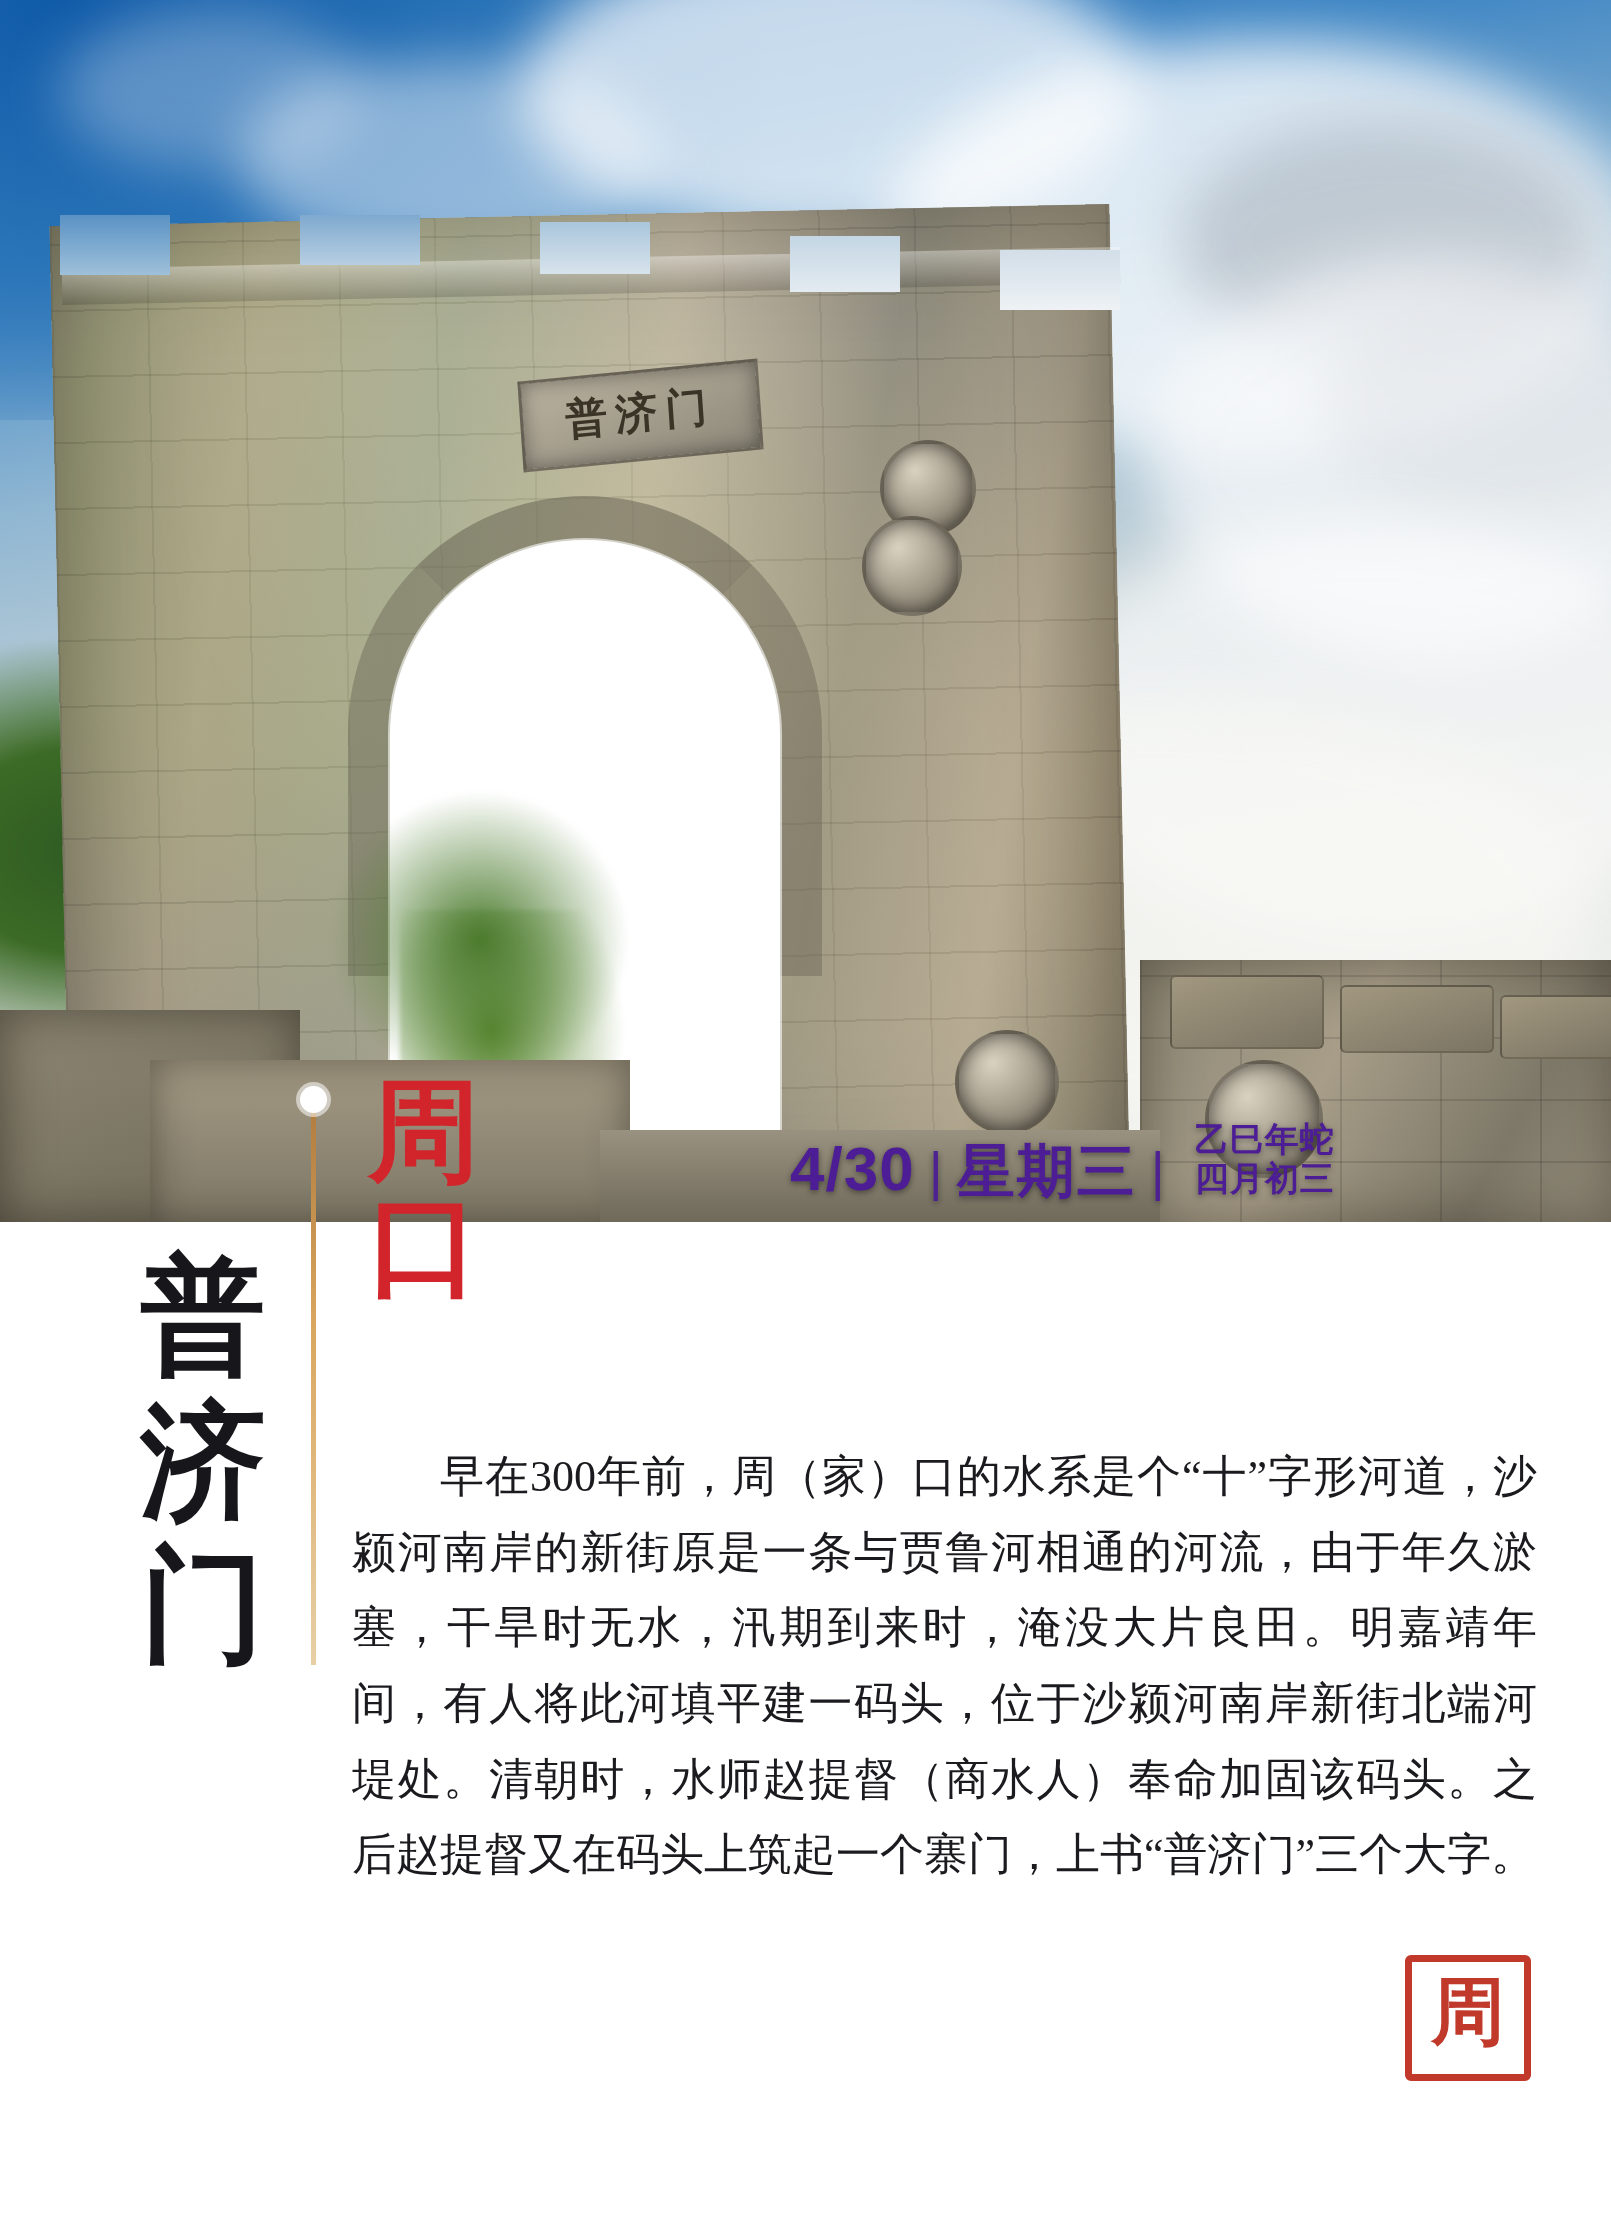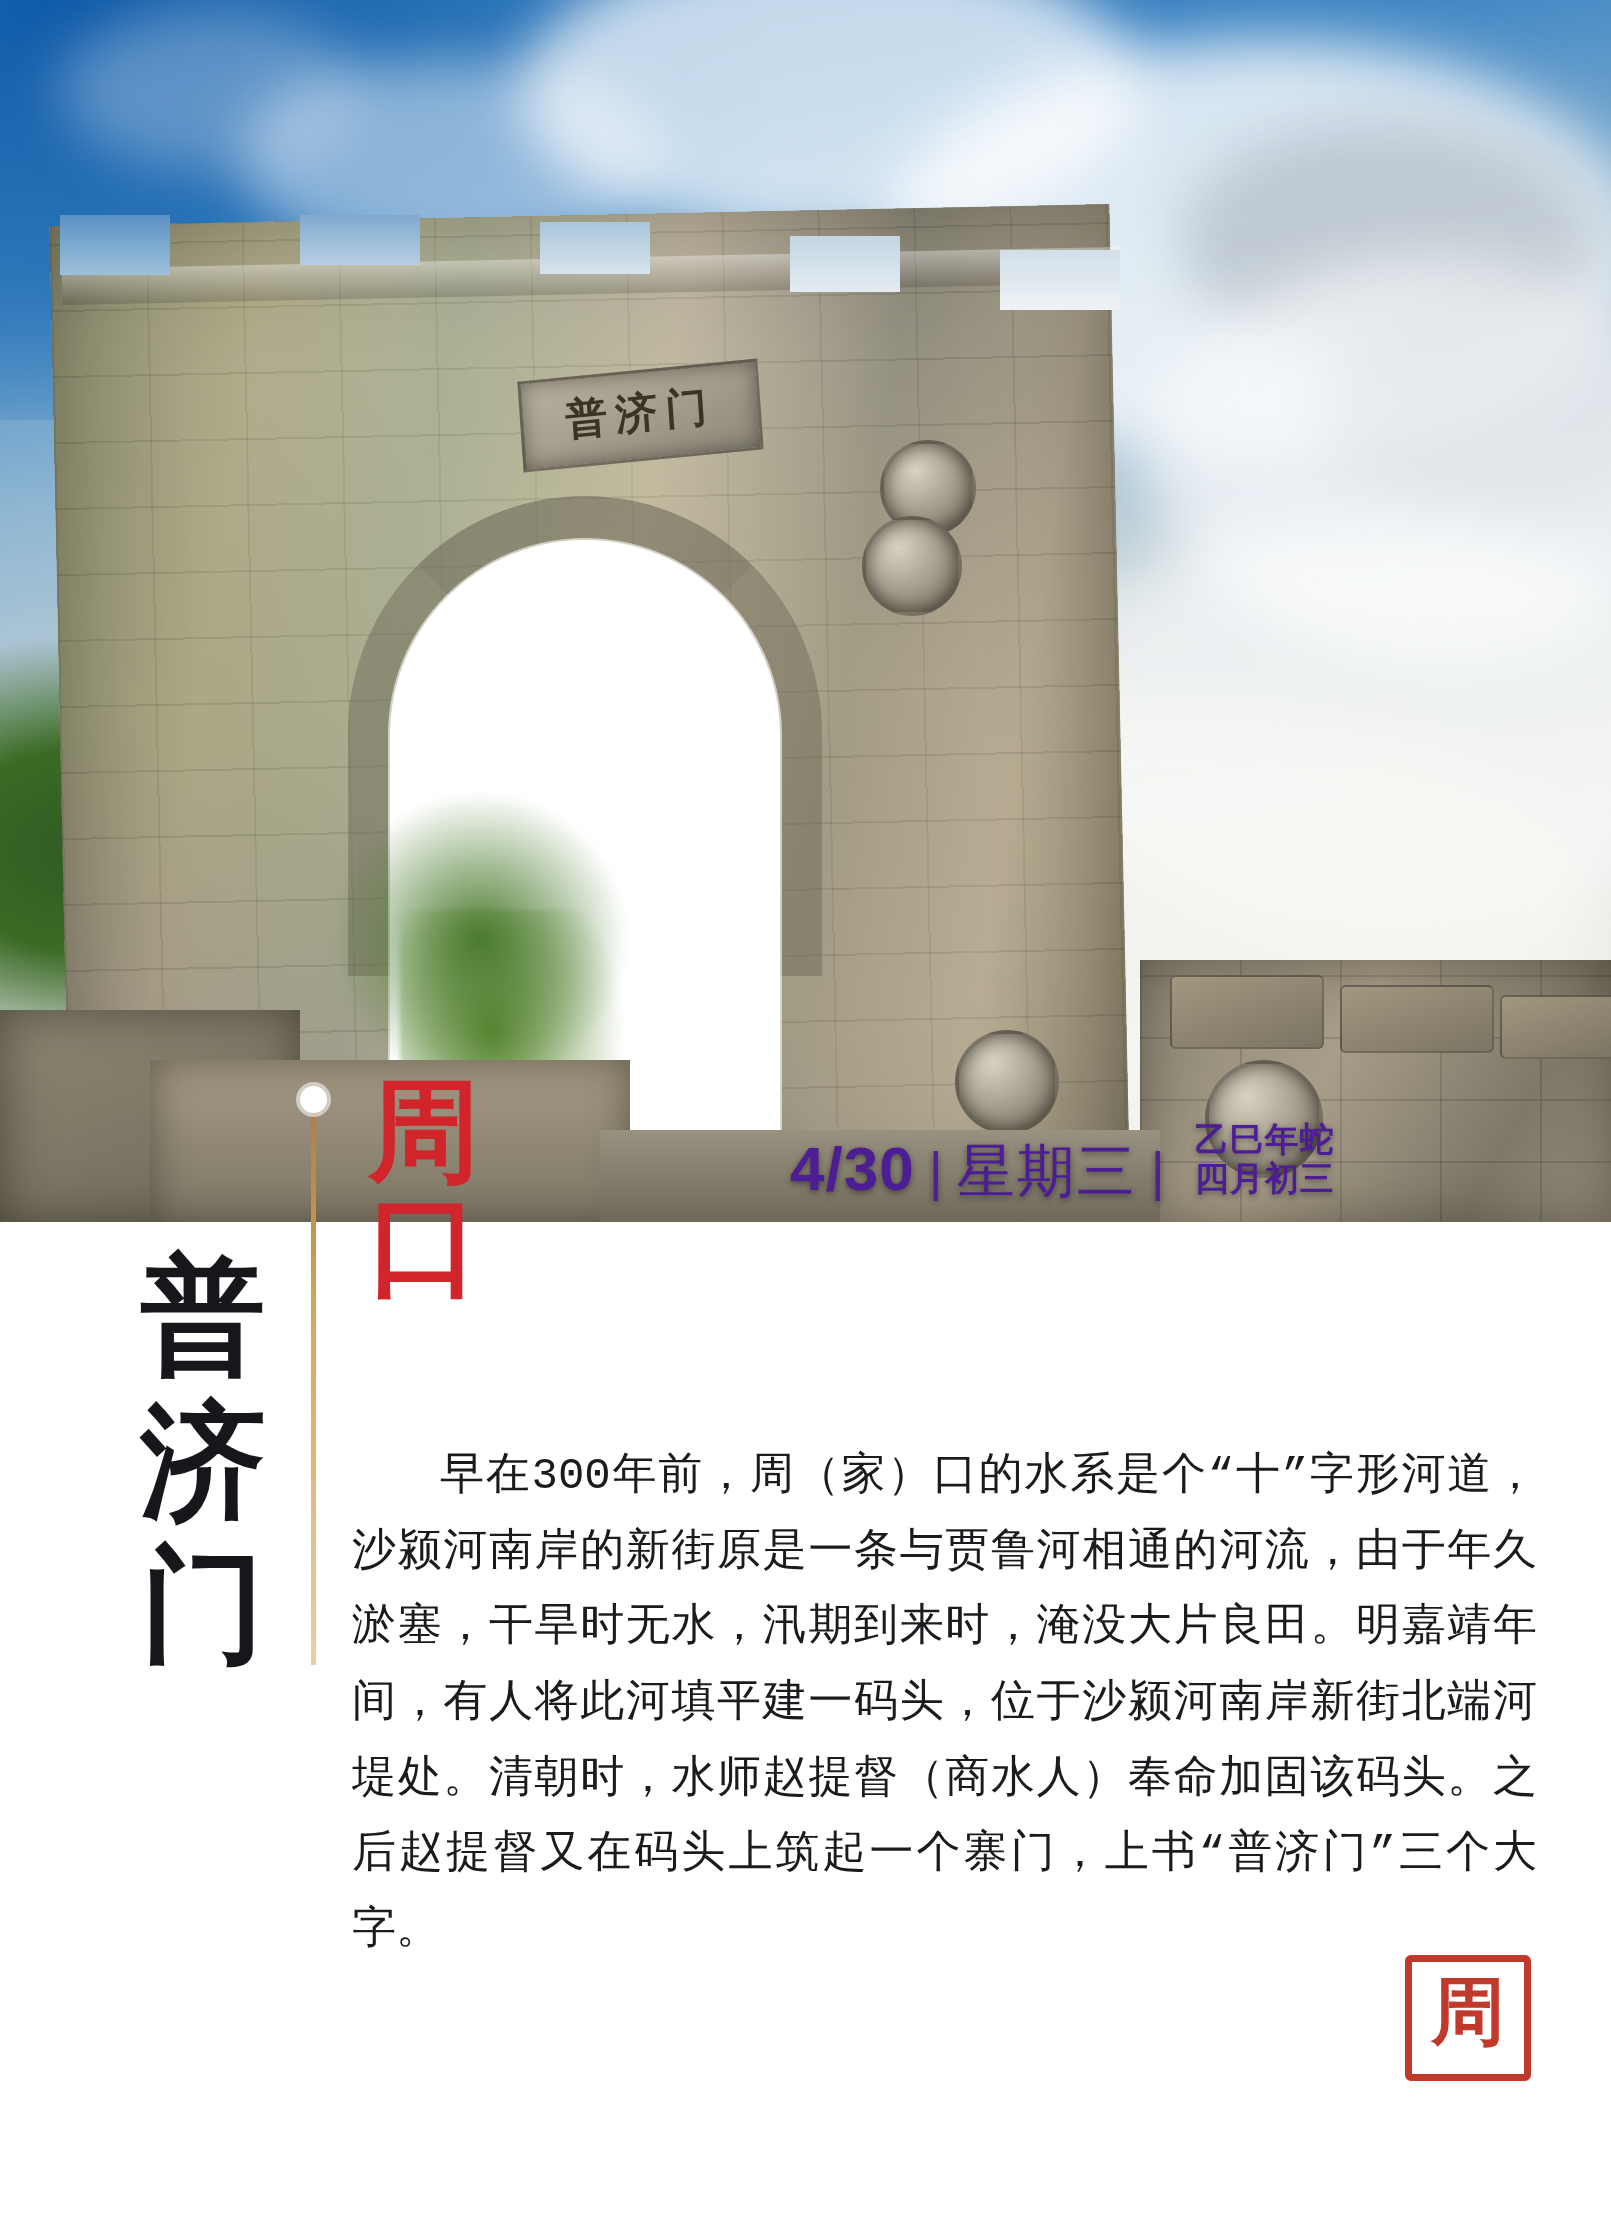--- a/index.html
+++ b/index.html
@@ -208,21 +208,21 @@
   }
   .date-sep {
     font-size: 54px;
     font-weight: 300;
     margin: 0 14px 2px 14px;
     line-height: 1;
     opacity: .95;
   }
   .date-week {
     font-size: 58px;
-    font-weight: normal;
+    font-weight: bold;
     line-height: 1;
     letter-spacing: 2px;
     text-align: right;
   }
   .date-lunar {
     margin-left: 16px;
     margin-bottom: 2px;
     font-size: 34px;
     line-height: 1.15;
     font-weight: bold;
@@ -295,21 +295,21 @@
   .bodytext {
     position: absolute;
     left: 352px;
     top: 1395px;
     width: 1185px;
     font-size: 44px;
     line-height: 1.72;
     color: #1b1a1e;
     text-align: justify;
     text-indent: 2em;
-    font-family: Liberation Mono, monospace;
+    font-family: Liberation Serif, serif;
   }
 
   
   .seal {
     position: absolute;
     left: 1405px;
     top: 1955px;
     width: 112px;
     height: 112px;
     border: 7px solid #c0392b;

